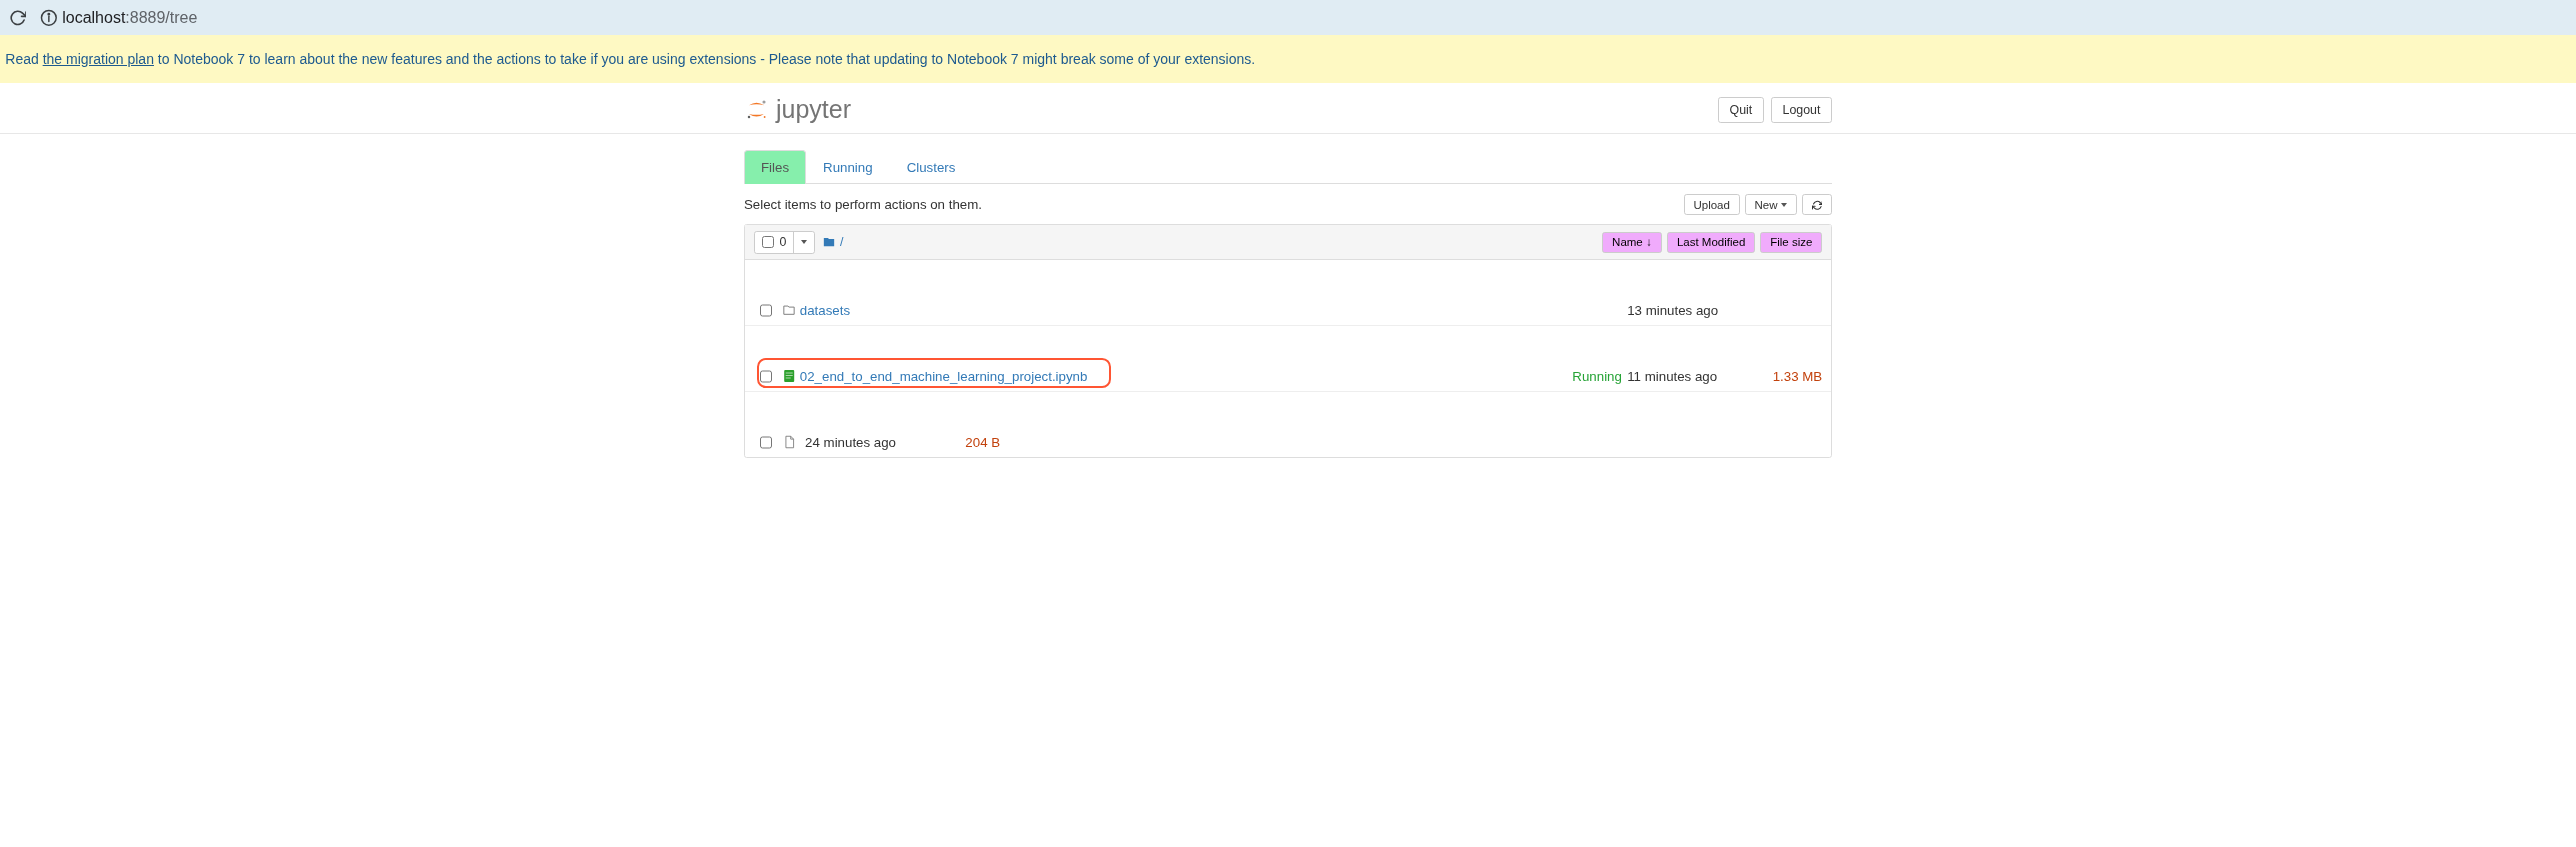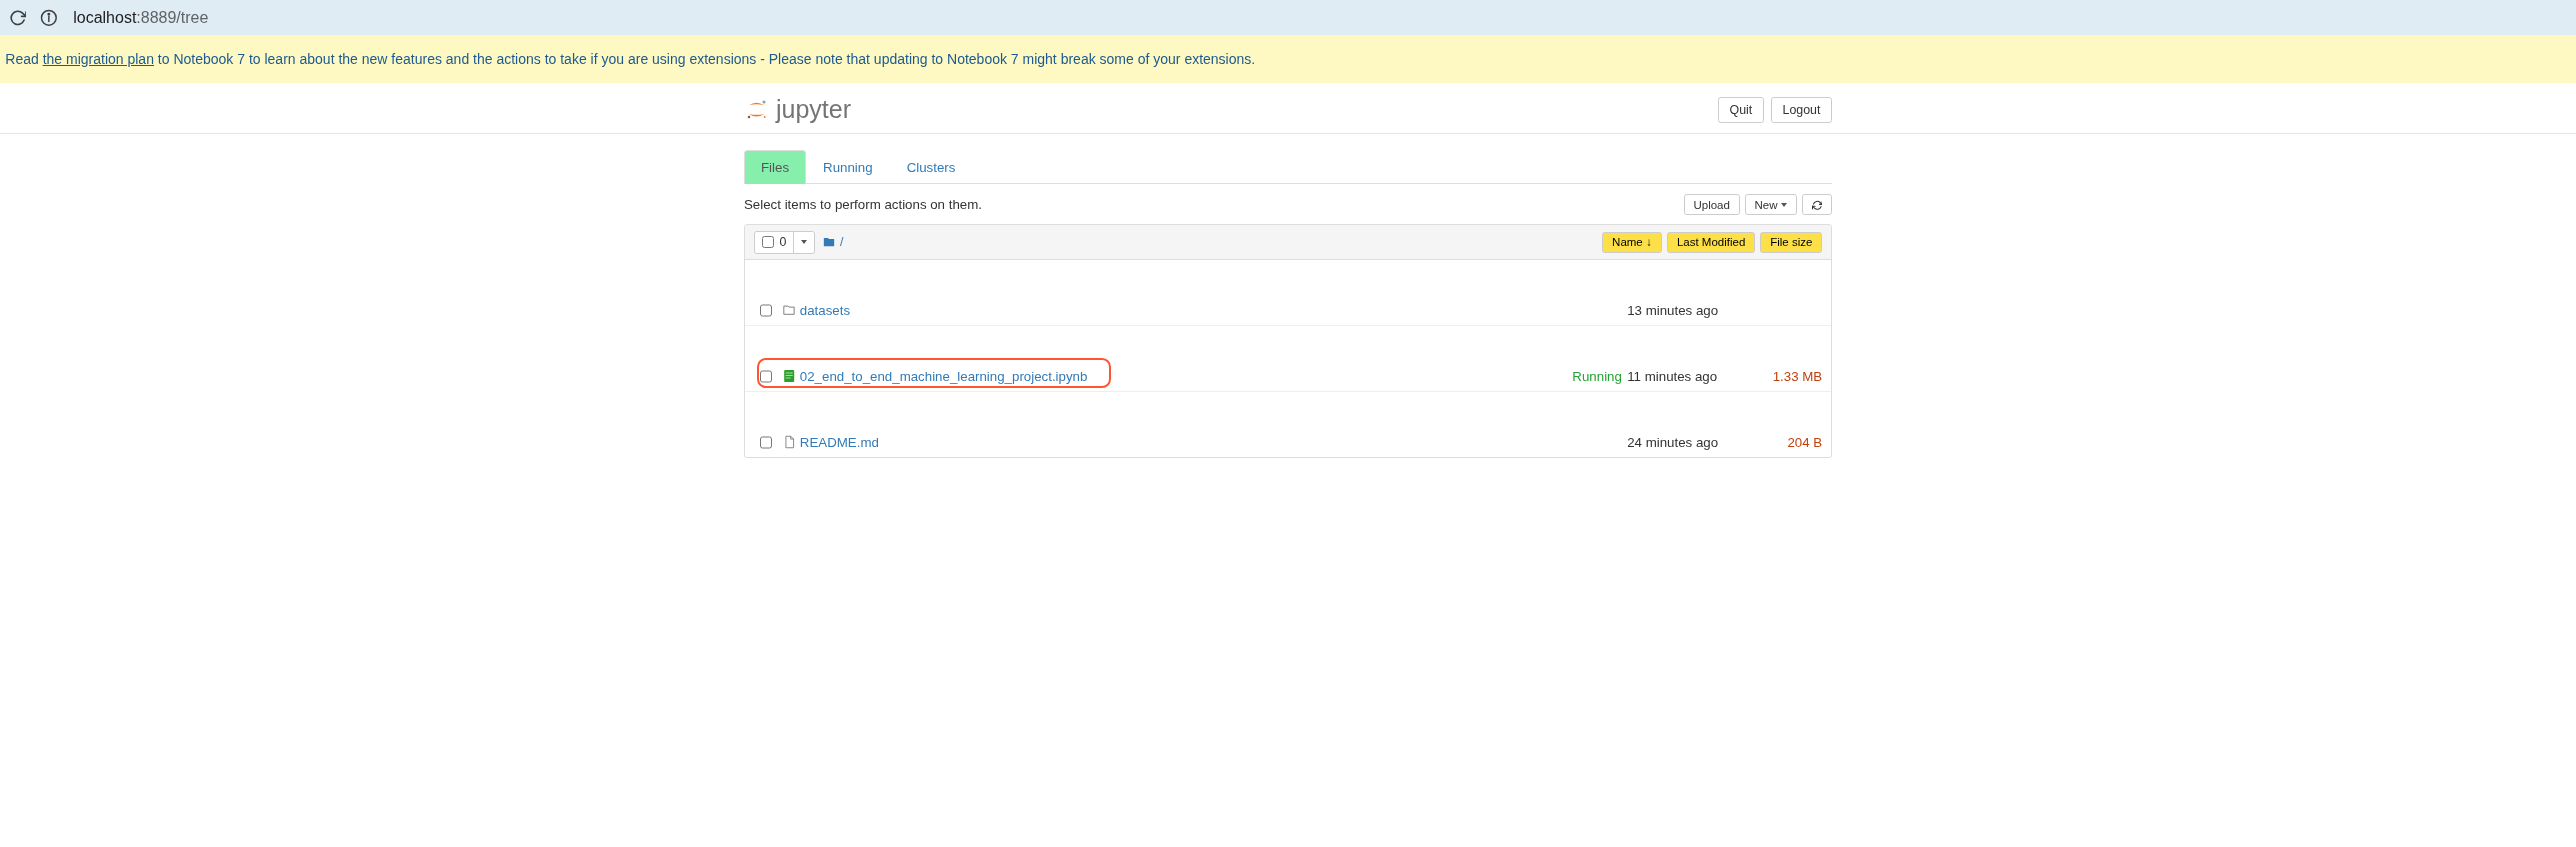--- a/index.html
+++ b/index.html
@@ -24,21 +24,21 @@
     }
     .browser-icon {
       display: flex;
       align-items: center;
       justify-content: center;
       color: #3c4043;
     }
     .url-area {
       display: flex;
       align-items: center;
-      gap: 15px;
+      gap: 4px;
       font-size: 16px;
       color: #202124;
     }
     .url-host {
       color: #202124;
     }
     .url-path {
       color: #5f6368;
     }
     
@@ -188,21 +188,21 @@
       display: flex;
       align-items: center;
       gap: 3.5px;
       color: #337ab7;
     }
     .fb-header-right {
       display: flex;
       gap: 5.3px;
     }
     .sort-btn {
-      background: #fde047;
+      background: #f0abfc;
       border: 0.9px solid #ccc;
       border-radius: 2.7px;
       padding: 3.5px 8.8px;
       font-size: 11.5px;
       display: flex;
       align-items: center;
       gap: 3.5px;
       cursor: pointer;
     }
     
@@ -417,20 +417,19 @@
     <div class="file-row">
       <div class="checkbox-col">
           <input type="checkbox" style="">
         </div>
       <div class="icon-col">
         <svg width="11.5" height="14" viewBox="0 0 24 28" fill="none" stroke="#777" stroke-width="1.8">
             <path d="M14 2H4v24h16V8l-6-6z"></path>
             <path d="M14 2v6h6"></path>
           </svg>
       </div>
-      <div class="name-col">README.md</div>
       <div class="status-col"></div>
       <div class="modified-col">24 minutes ago</div>
       <div class="size-col">204 B</div>
     </div>
   </div>
 </div>
 
 
 </body></html>

